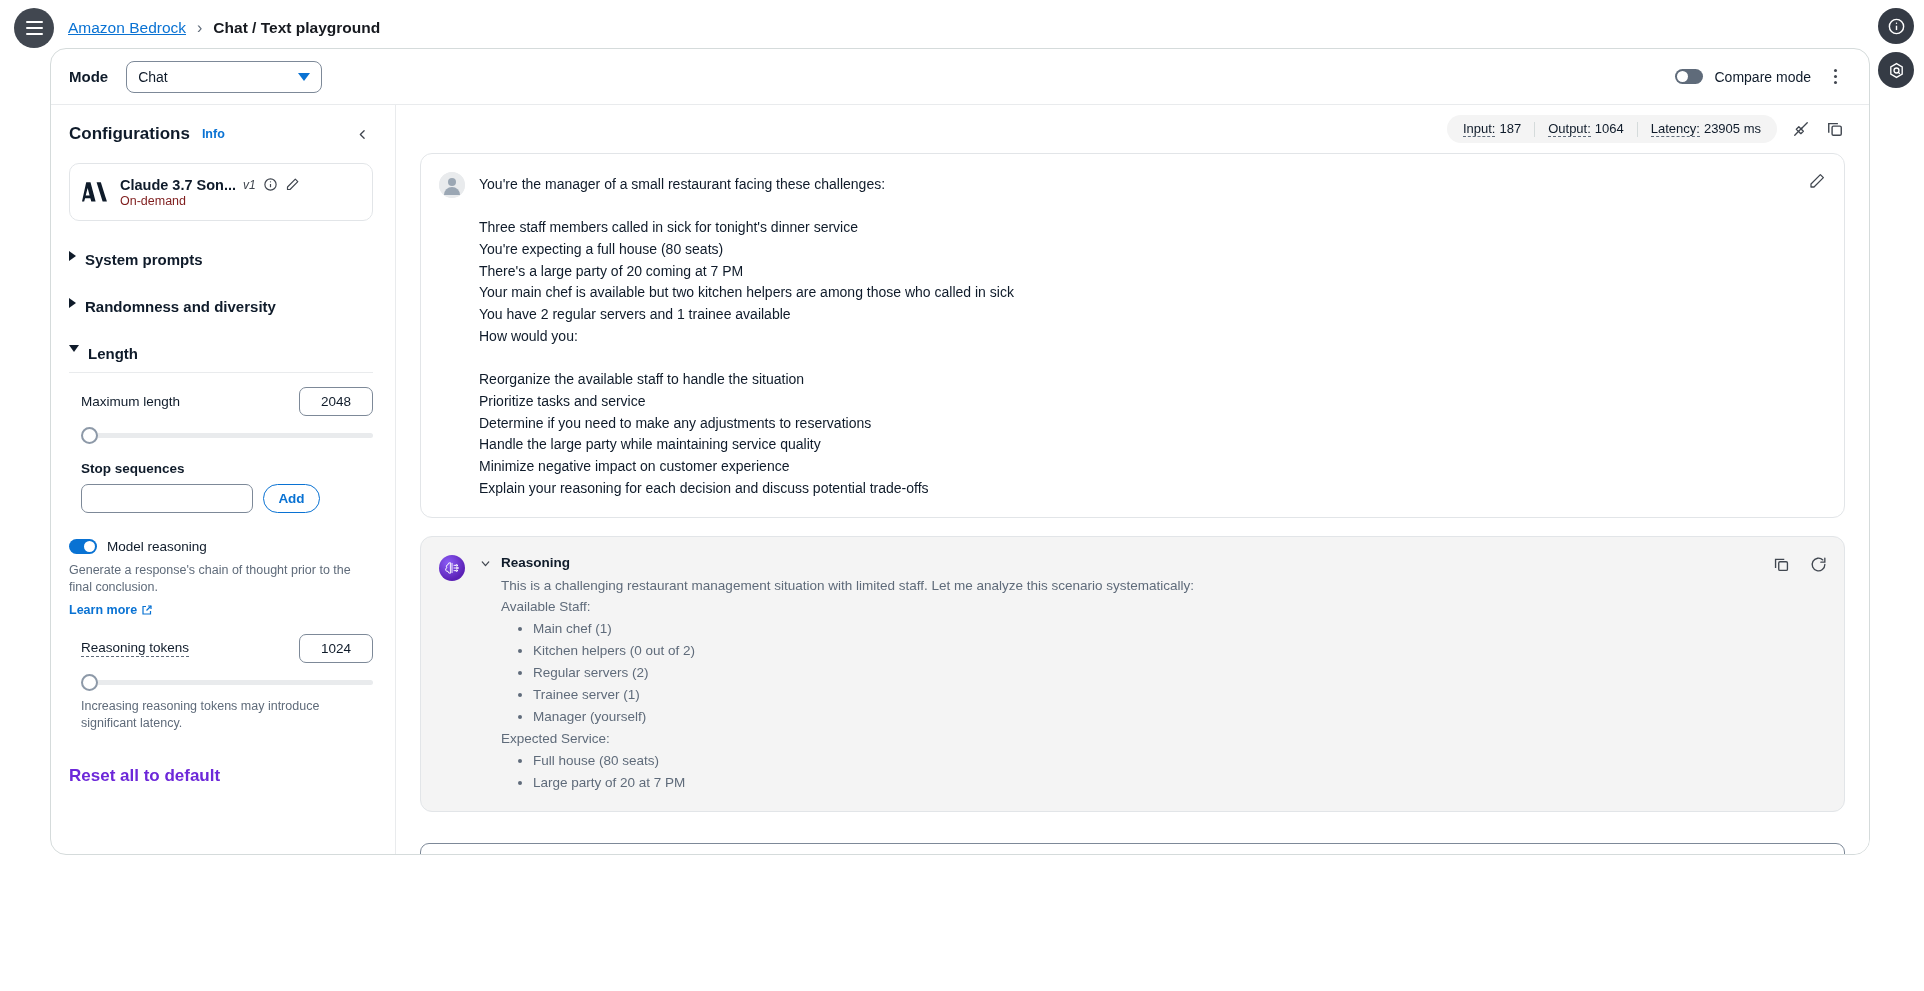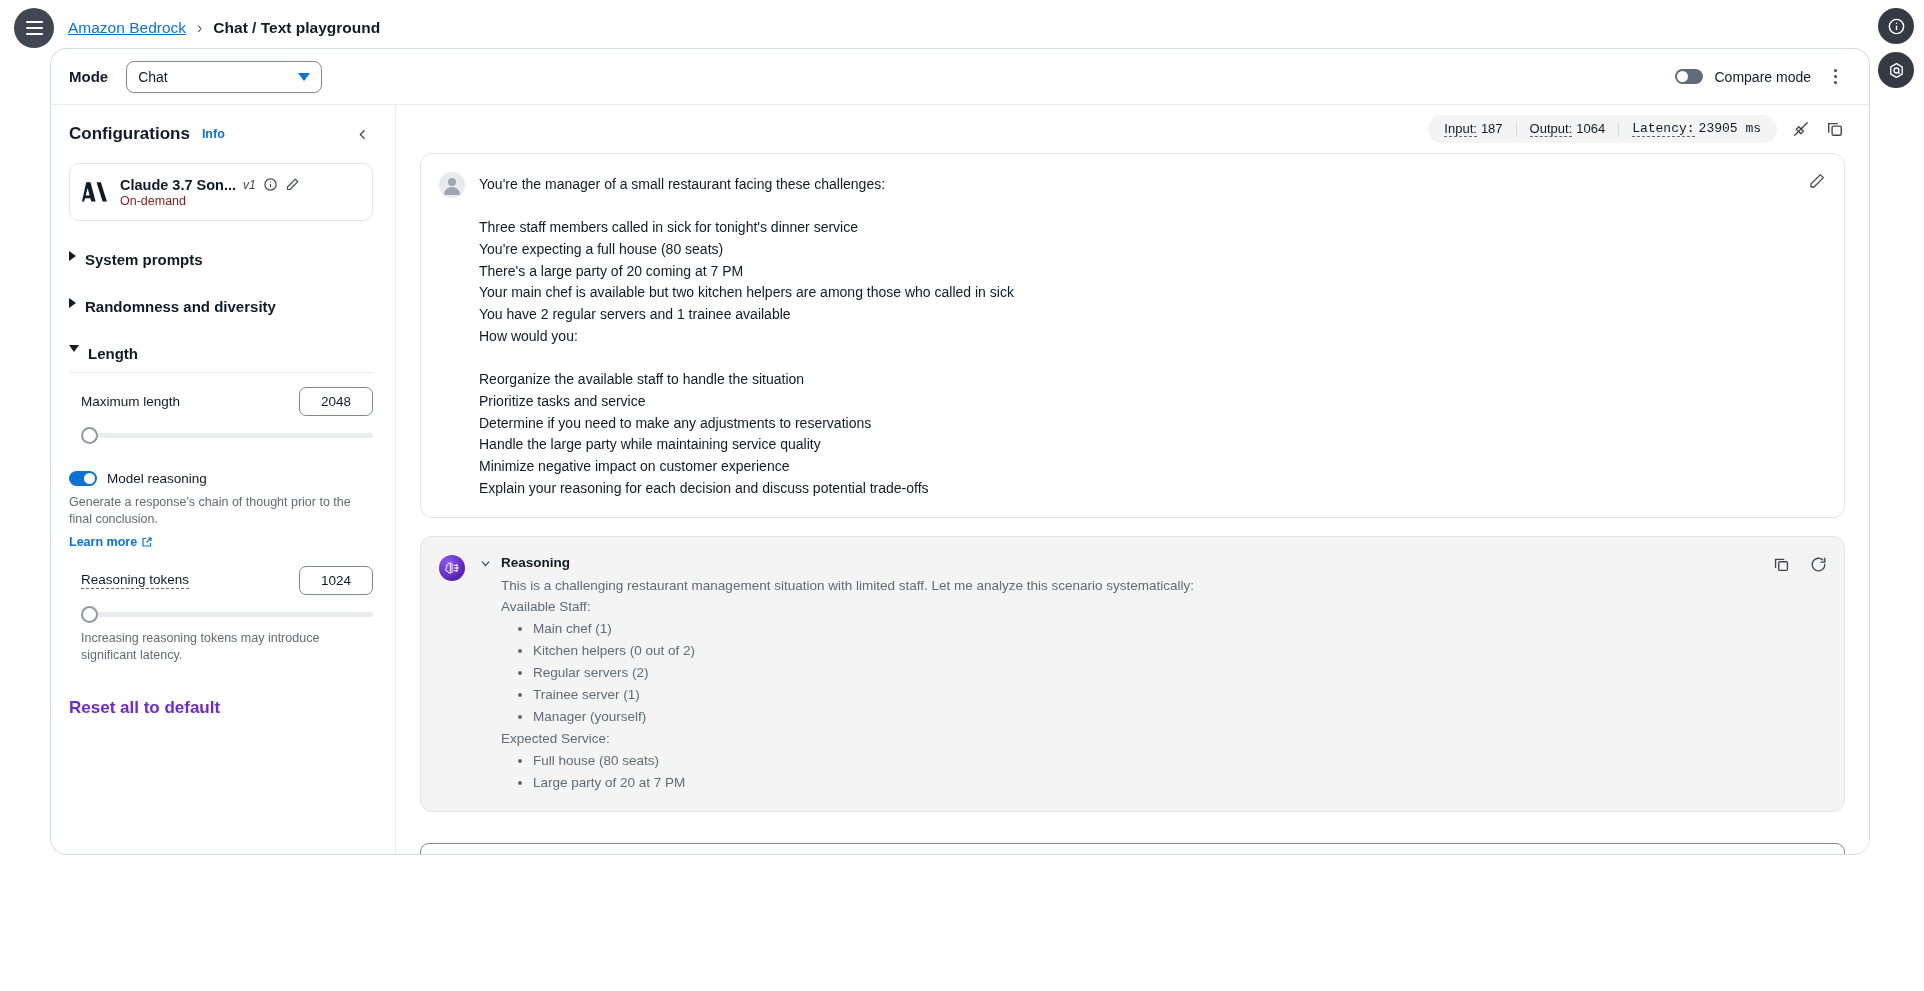--- a/index.html
+++ b/index.html
@@ -182,21 +182,21 @@
   .metrics-row {
     height: 48px; display: flex; align-items: center; justify-content: flex-end;
     padding-right: 24px; gap: 14px;
   }
   .metrics-pill {
     background: #f4f4f4; border-radius: 16px; height: 28px;
     display: flex; align-items: center; padding: 0 14px; gap: 0;
   }
   .metric { font-size: 13px; color: #0f1b2a; padding: 0 13px; display: flex; gap: 4px; }
   .metric:first-child { padding-left: 2px; }
-  .metric:last-child { padding-right: 2px; font-family: Liberation Mono, monospace; }
+  .metric:last-child { padding-right: 2px; }
   .metric .k { border-bottom: 1px dashed #5f6b7a; }
   .metric-div { width: 1px; height: 15px; background: #d5dbdb; }
   .m-icon { width: 20px; height: 20px; color: #414750; cursor: pointer; }
 
   .conversation {
     flex: 1; overflow: hidden; padding: 0 24px; position: relative;
   }
   .bubble {
     border: 1px solid #e2e5e8; border-radius: 12px;
     padding: 18px 20px 18px 18px; position: relative;
@@ -380,20 +380,27 @@
           <div style="padding-left:12px; margin-top:14px;">
             <div class="row-between">
               <span class="field-label">Maximum length</span>
               <span class="num-input">2048</span>
             </div>
             <div class="slider">
               <span class="track"></span>
               <span class="thumb"></span>
             </div>
 
+            <div style="margin-top:16px;">
+              <div class="field-label" style="font-weight:700;">Stop sequences</div>
+              <div style="display:flex; align-items:center; gap:10px; margin-top:8px;">
+                <span class="text-input"></span>
+                <span class="add-btn">Add</span>
+              </div>
+            </div>
           </div>
 
           <div style="margin-top:26px;">
             <div style="display:flex; align-items:center; gap:10px;">
               <div class="toggle on">
                   <span class="knob"></span>
                 </div>
               <span class="field-label">Model reasoning</span>
             </div>
             <div class="helper">Generate a response's chain of thought prior to the final conclusion.</div>

